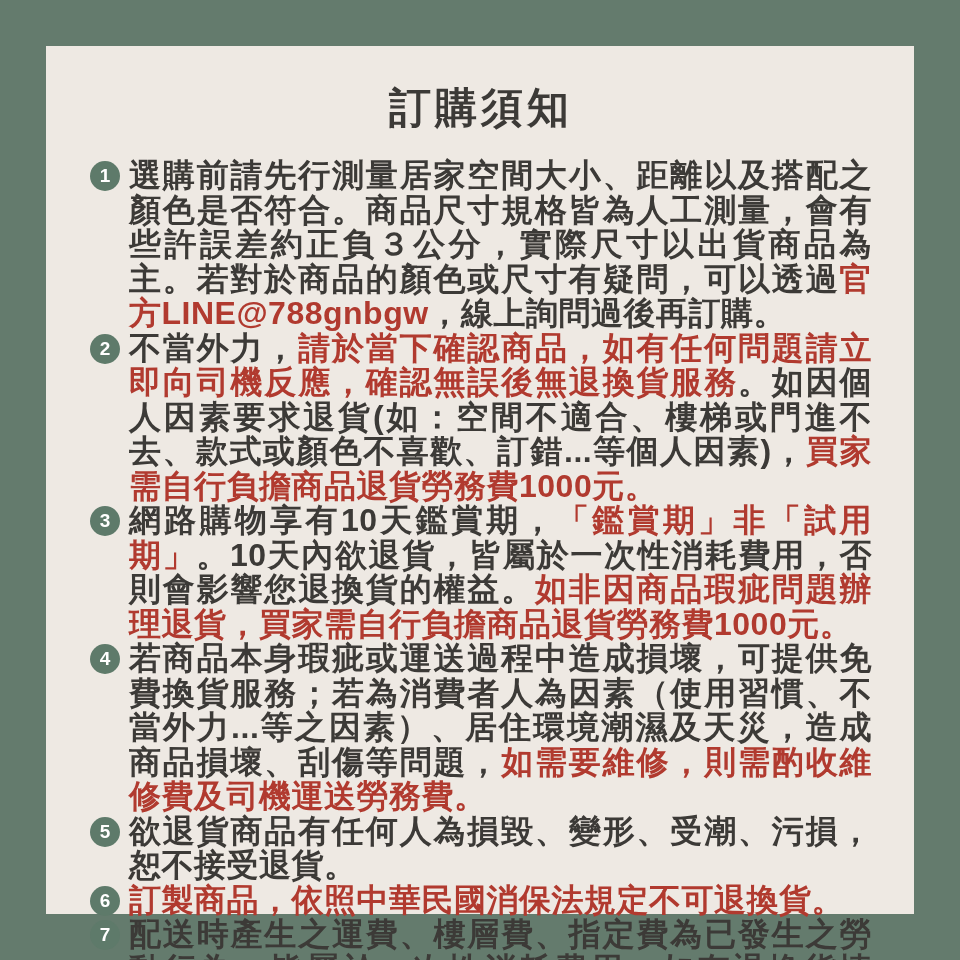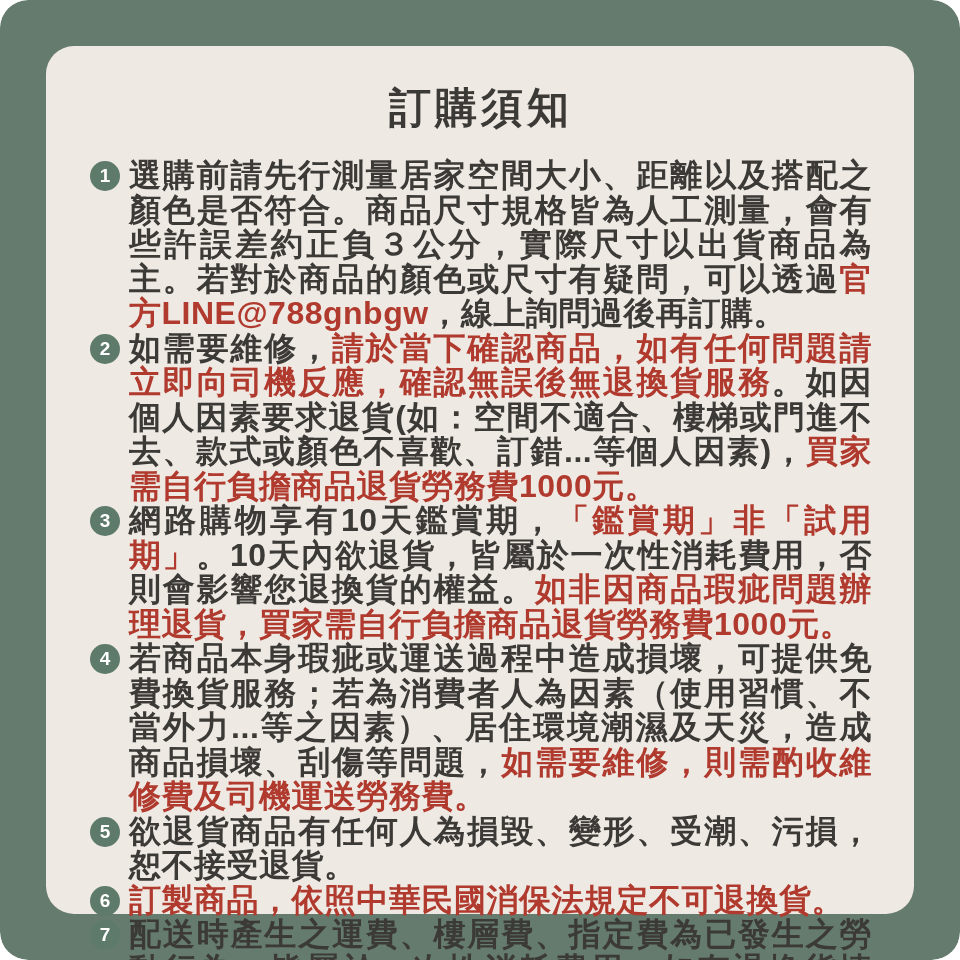--- a/index.html
+++ b/index.html
@@ -3,21 +3,21 @@
 <meta charset="utf-8">
 <style>
   :root {
     --frame-green: #647B6D;
     --panel-cream: #EEE9E3;
     --text-dark: #3C3A37;
     --text-red: #B13A2F;
     --badge-green: #5E7A6A;
     --badge-text: #FFFFFF;
   }
-  * { margin: 0; padding: 0; box-sizing: border-box; border-radius: 28px; }
+  * { margin: 0; padding: 0; box-sizing: border-box; }
   html, body {
     width: 960px; height: 960px;
     font-family: "Liberation Sans", "DejaVu Sans", sans-serif;
     overflow: hidden;
   }
   .frame {
     position: relative;
     width: 960px; height: 960px;
     background: var(--frame-green);
   }
@@ -82,21 +82,21 @@
 <div class="frame">
   <div class="panel">
     <h1 class="title">訂購須知</h1>
     <ol class="notice-list">
         <li class="notice-item">
           <span class="badge">1</span>
           <p class="notice-text"><span class="seg dark">選購前請先行測量居家空間大小、距離以及搭配之顏色是否符合。商品尺寸規格皆為人工測量，會有些許誤差約正負３公分，實際尺寸以出貨商品為主。若對於商品的顏色或尺寸有疑問，可以透過</span><span class="seg red">官方LINE@788gnbgw</span><span class="seg dark">，線上詢問過後再訂購。</span></p>
         </li>
         <li class="notice-item">
           <span class="badge">2</span>
-          <p class="notice-text"><span class="seg dark">如需要維修，</span><span class="seg red">請於當下確認商品，如有任何問題請立即向司機反應，確認無誤後無退換貨服務</span><span class="seg dark">。如因個人因素要求退貨(如：空間不適合、樓梯或門進不去、款式或顏色不喜歡、訂錯...等個人因素)，</span><span class="seg red">買家需自行負擔商品退貨勞務費1000元。</span></p>
+          <p class="notice-text"><span class="seg dark">不當外力，</span><span class="seg red">請於當下確認商品，如有任何問題請立即向司機反應，確認無誤後無退換貨服務</span><span class="seg dark">。如因個人因素要求退貨(如：空間不適合、樓梯或門進不去、款式或顏色不喜歡、訂錯...等個人因素)，</span><span class="seg red">買家需自行負擔商品退貨勞務費1000元。</span></p>
         </li>
         <li class="notice-item">
           <span class="badge">3</span>
           <p class="notice-text"><span class="seg dark">網路購物享有10天鑑賞期，</span><span class="seg red">「鑑賞期」非「試用期」</span><span class="seg dark">。10天內欲退貨，皆屬於一次性消耗費用，否則會影響您退換貨的權益。</span><span class="seg red">如非因商品瑕疵問題辦理退貨，買家需自行負擔商品退貨勞務費1000元。</span></p>
         </li>
         <li class="notice-item">
           <span class="badge">4</span>
           <p class="notice-text"><span class="seg dark">若商品本身瑕疵或運送過程中造成損壞，可提供免費換貨服務；若為消費者人為因素（使用習慣、不當外力...等之因素）、居住環境潮濕及天災，造成商品損壞、刮傷等問題，</span><span class="seg red">如需要維修，則需酌收維修費及司機運送勞務費。</span></p>
         </li>
         <li class="notice-item">

